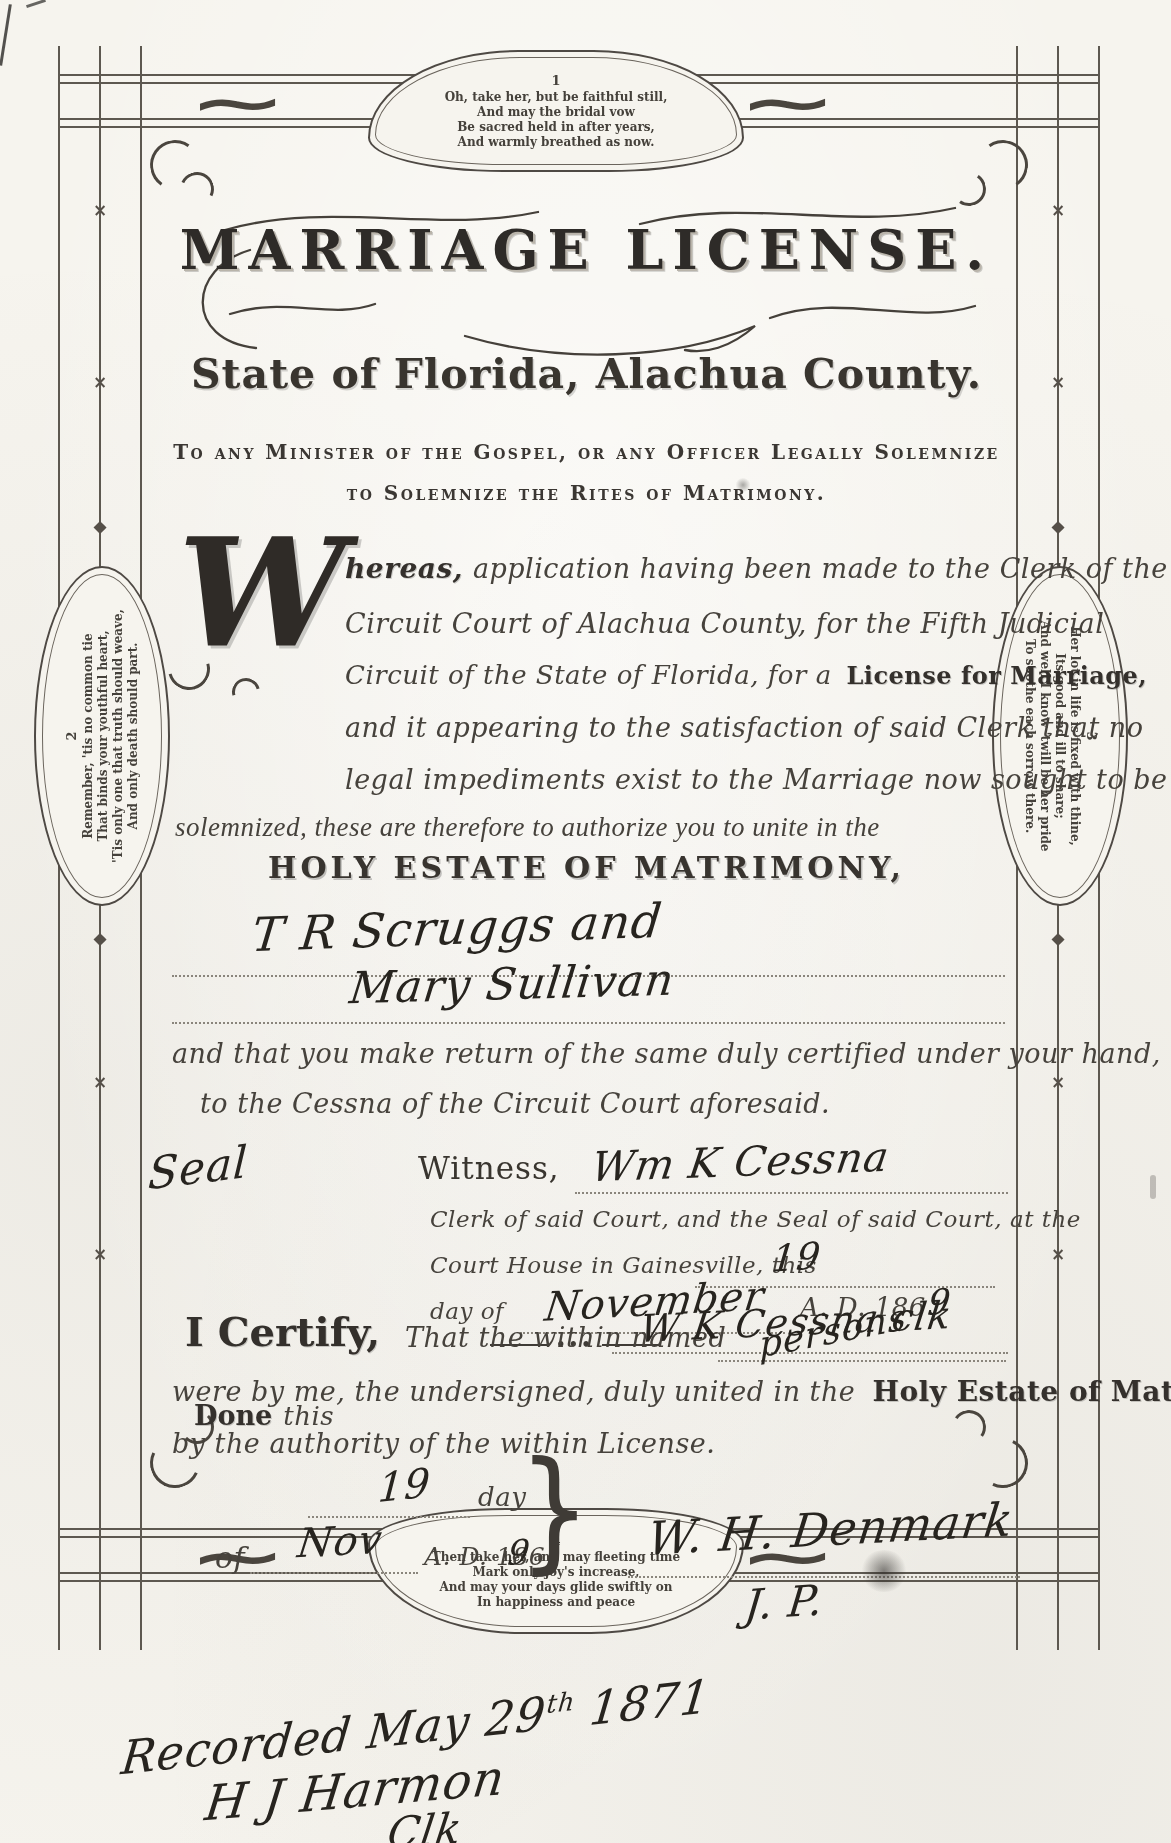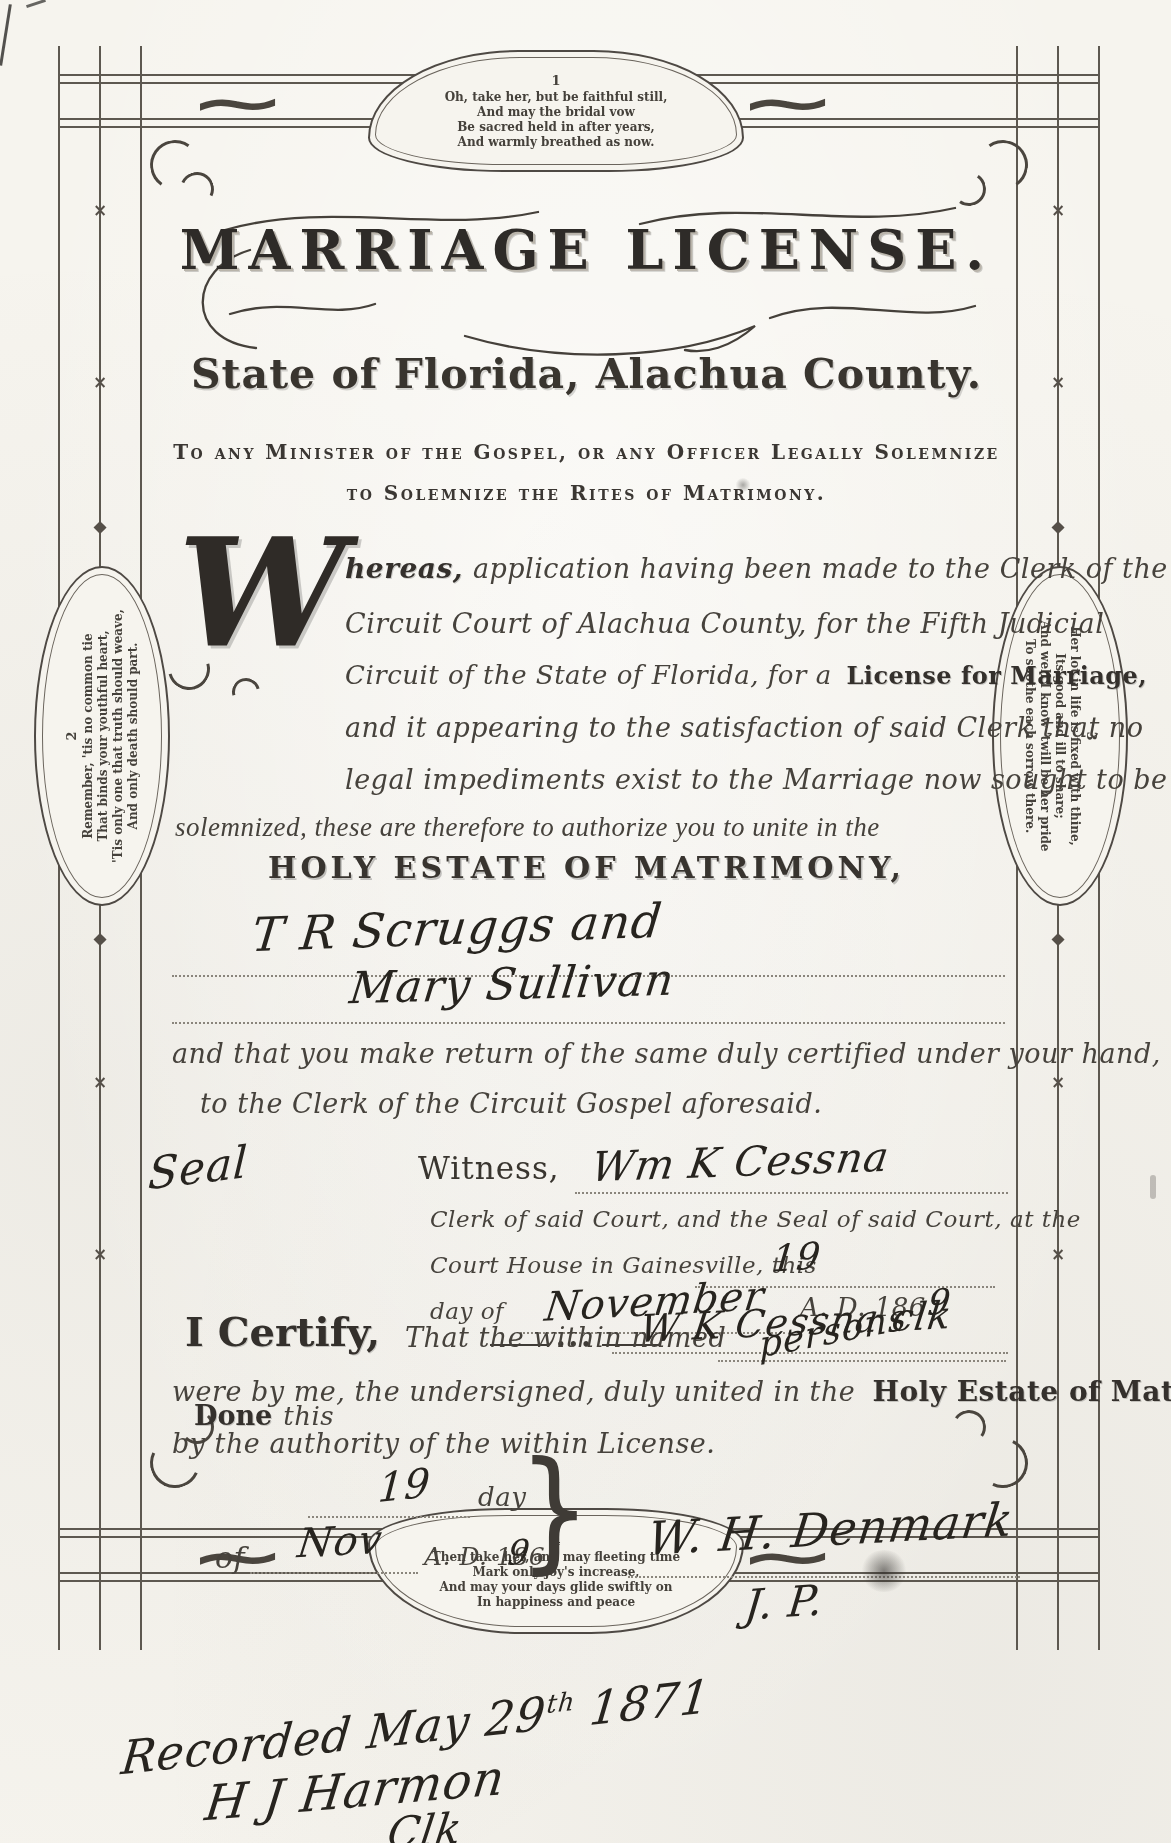--- a/index.html
+++ b/index.html
@@ -189,21 +189,21 @@
   <div class="script" style="left:175px;top:812px;font-family:Liberation Serif, serif;">solemnized, these are therefore to authorize you to unite in the</div>
 
   <div class="heading-orn" style="top:850px;">HOLY ESTATE OF MATRIMONY,</div>
 
   <div class="dotline" style="left:172px;top:975px;width:833px;"></div>
   <div class="hand" style="left:252px;top:900px;font-size:47px;transform:rotate(-2deg) skewX(-8deg);">T R Scruggs and</div>
   <div class="dotline" style="left:172px;top:1022px;width:833px;"></div>
   <div class="hand" style="left:350px;top:958px;font-size:44px;transform:rotate(-1.5deg) skewX(-8deg);">Mary Sullivan</div>
 
   <div class="script" style="left:172px;top:1038px;">and that you make return of the same duly certified under your hand,</div>
-  <div class="script" style="left:200px;top:1088px;">to the Clerk of the Circuit Gospel aforesaid.</div>
+  <div class="script" style="left:200px;top:1088px;">to the Cessna of the Circuit Court aforesaid.</div>
 
   <div class="hand" style="left:148px;top:1142px;font-size:44px;transform:rotate(-7deg) skewX(-10deg);">Seal</div>
   <div class="abs" style="left:418px;top:1150px;z-index:3;font:400 31px 'DejaVu Serif',serif;letter-spacing:1px;color:#39352f;">Witness,</div>
   <div class="dotline" style="left:575px;top:1192px;width:433px;"></div>
   <div class="hand" style="left:592px;top:1138px;font-size:41px;transform:rotate(-2deg) skewX(-10deg);">Wm K Cessna</div>
 
   <div class="script script-sm" style="left:430px;top:1206px;">Clerk of said Court, and the Seal of said Court, at the</div>
   <div class="script script-sm" style="left:430px;top:1252px;">Court House in Gainesville, this</div>
   <div class="dotline" style="left:695px;top:1286px;width:300px;"></div>
   <div class="hand" style="left:772px;top:1236px;font-size:37px;transform:rotate(-4deg) skewX(-10deg);">19</div>

